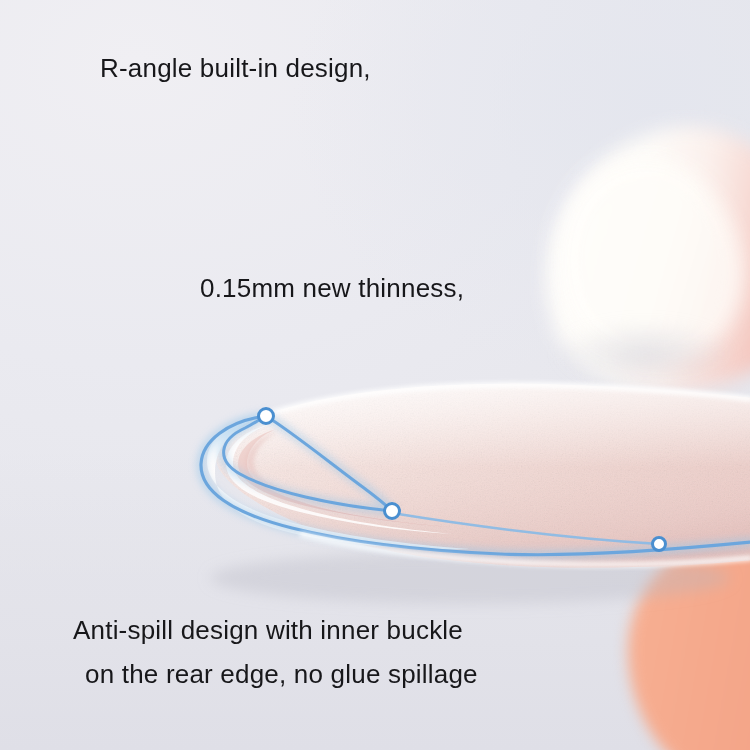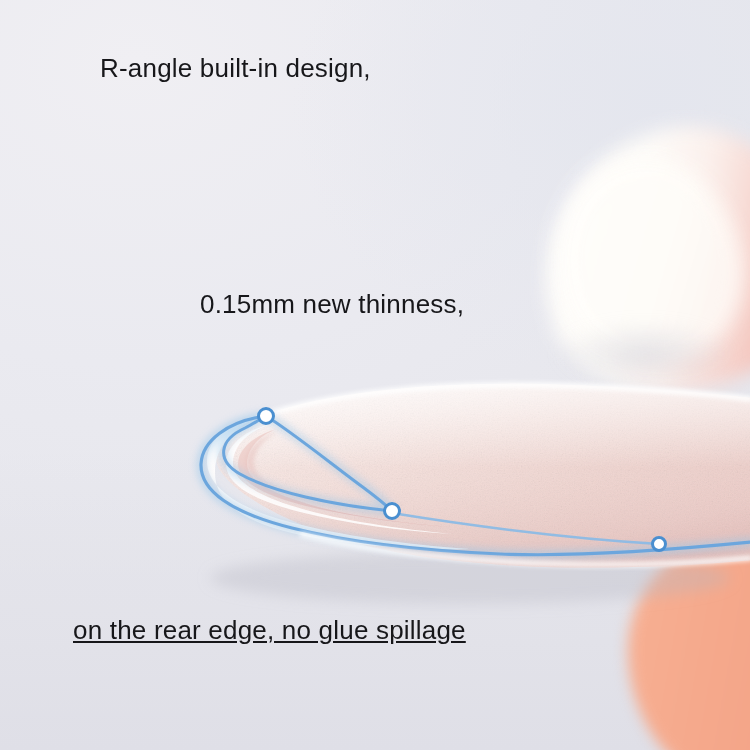--- a/index.html
+++ b/index.html
@@ -112,24 +112,24 @@
   
   .txt {
     position: absolute;
     color: #17171a;
     font-size: 26px;
     line-height: 44px;
     letter-spacing: .2px;
     white-space: nowrap;
   }
   .txt-top   { left: 100px; top: 46px;  }
-  .txt-mid   { left: 200px; top: 282px; }
+  .txt-mid   { left: 200px; top: 266px; }
   .txt-bot   { left: 73px;  top: 608px; }
   .txt-mid .line2 { margin-left: -58px; }
-  .txt-bot .line2 { margin-left: 0px; text-decoration: underline; }
+  .txt-bot .line2 { margin-left: 12px; }
   .txt-top .line2 { margin-left: -62px; }
   .line { display: block; }
 </style>
 </head>
 <body>
 
 <div id="stage">
 
   <div class="bg-base"></div>
   <div class="bg-cool-right"></div>
@@ -303,16 +303,17 @@
 
   <div class="txt txt-top">
     <span class="line">R-angle built-in design,</span>
   </div>
 
   <div class="txt txt-mid">
     <span class="line">0.15mm new thinness,</span>
   </div>
 
   <div class="txt txt-bot">
+    <span class="line">Anti-spill design with inner buckle</span>
     <span class="line line2">on the rear edge, no glue spillage</span>
   </div>
 
 </div>
 
 </body></html>

